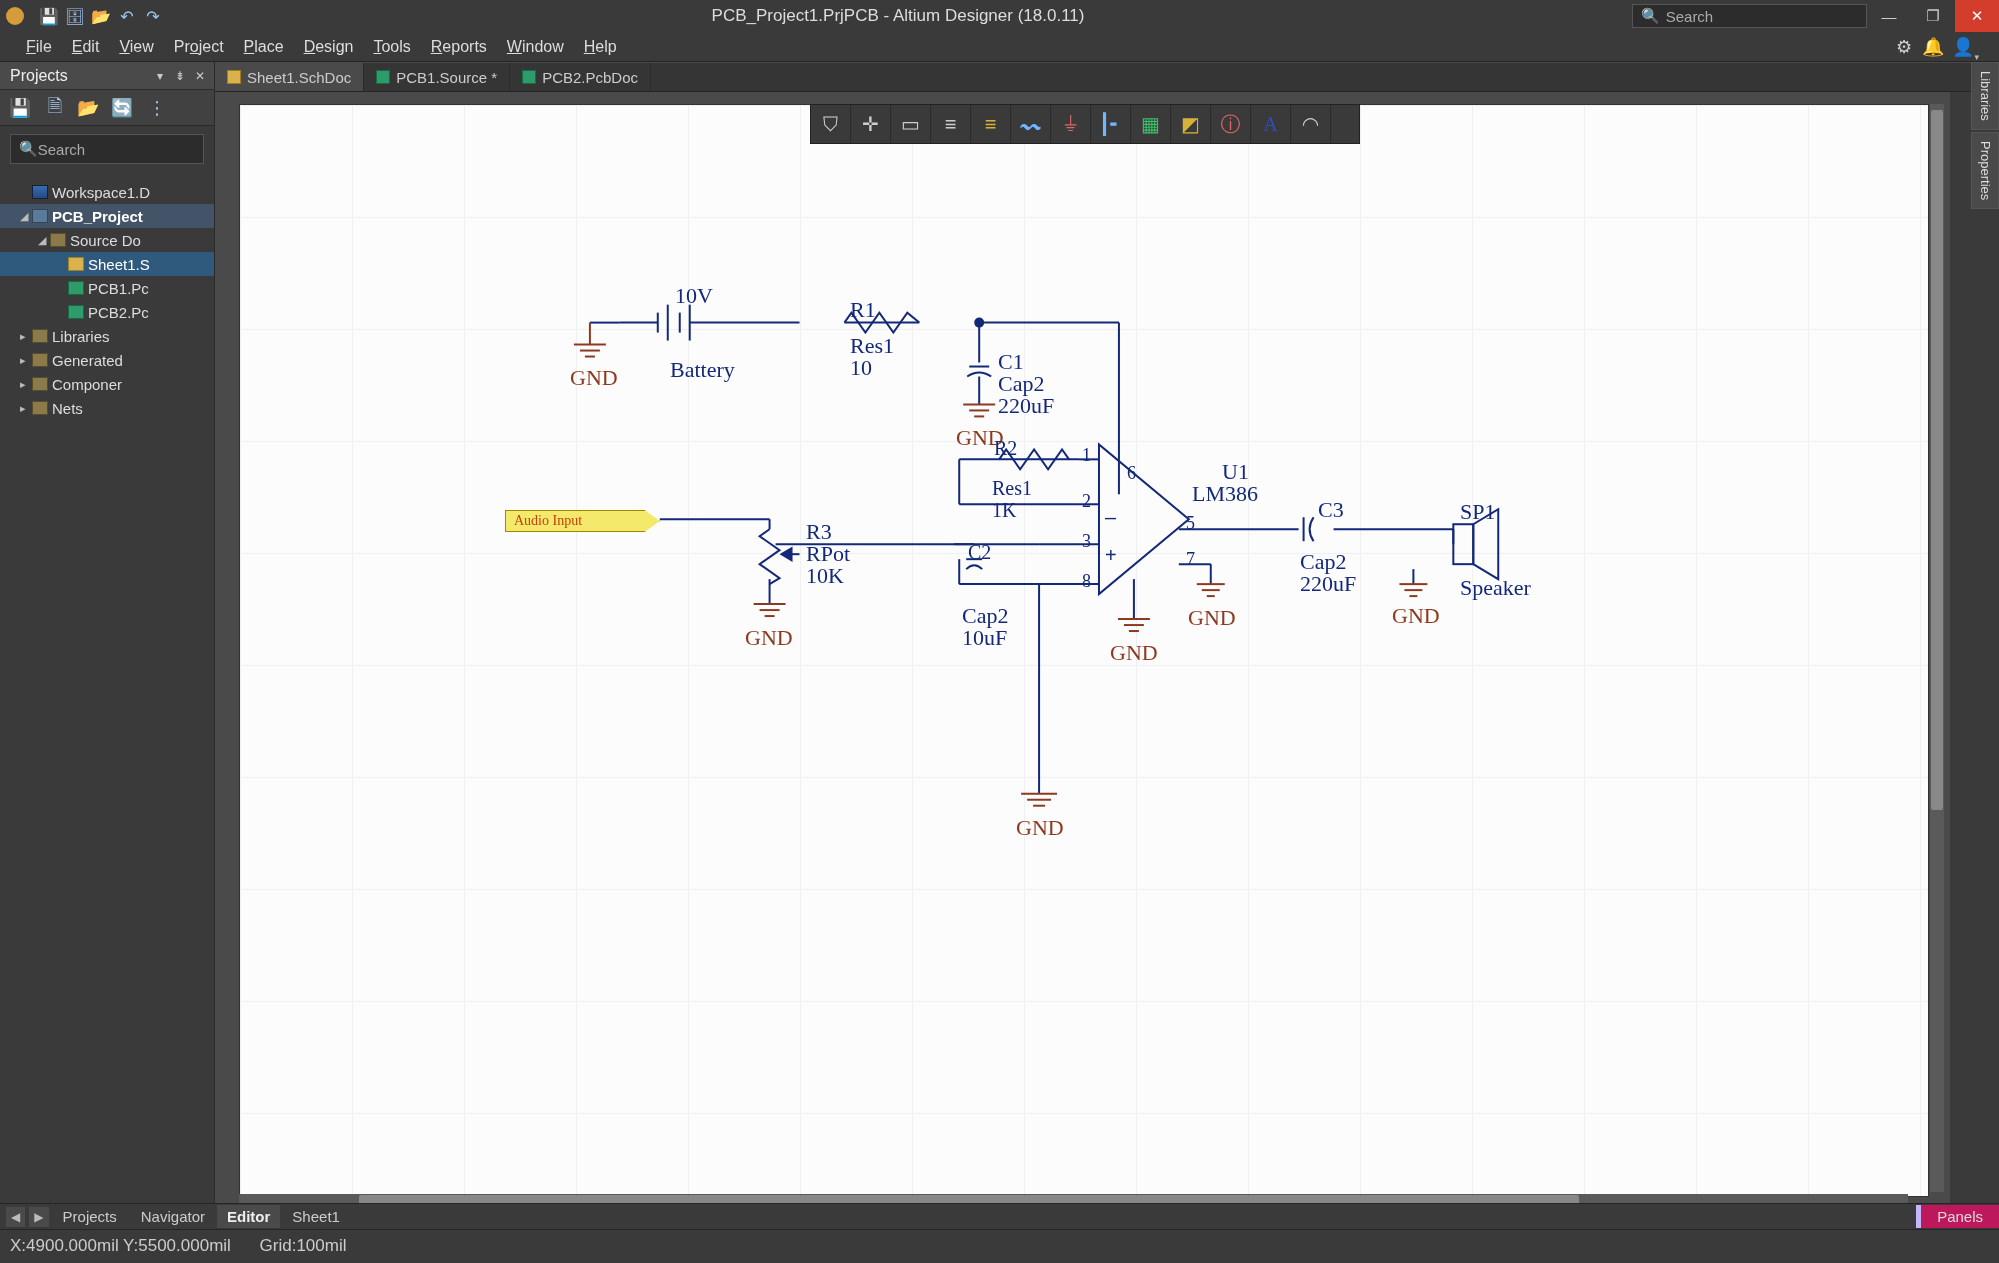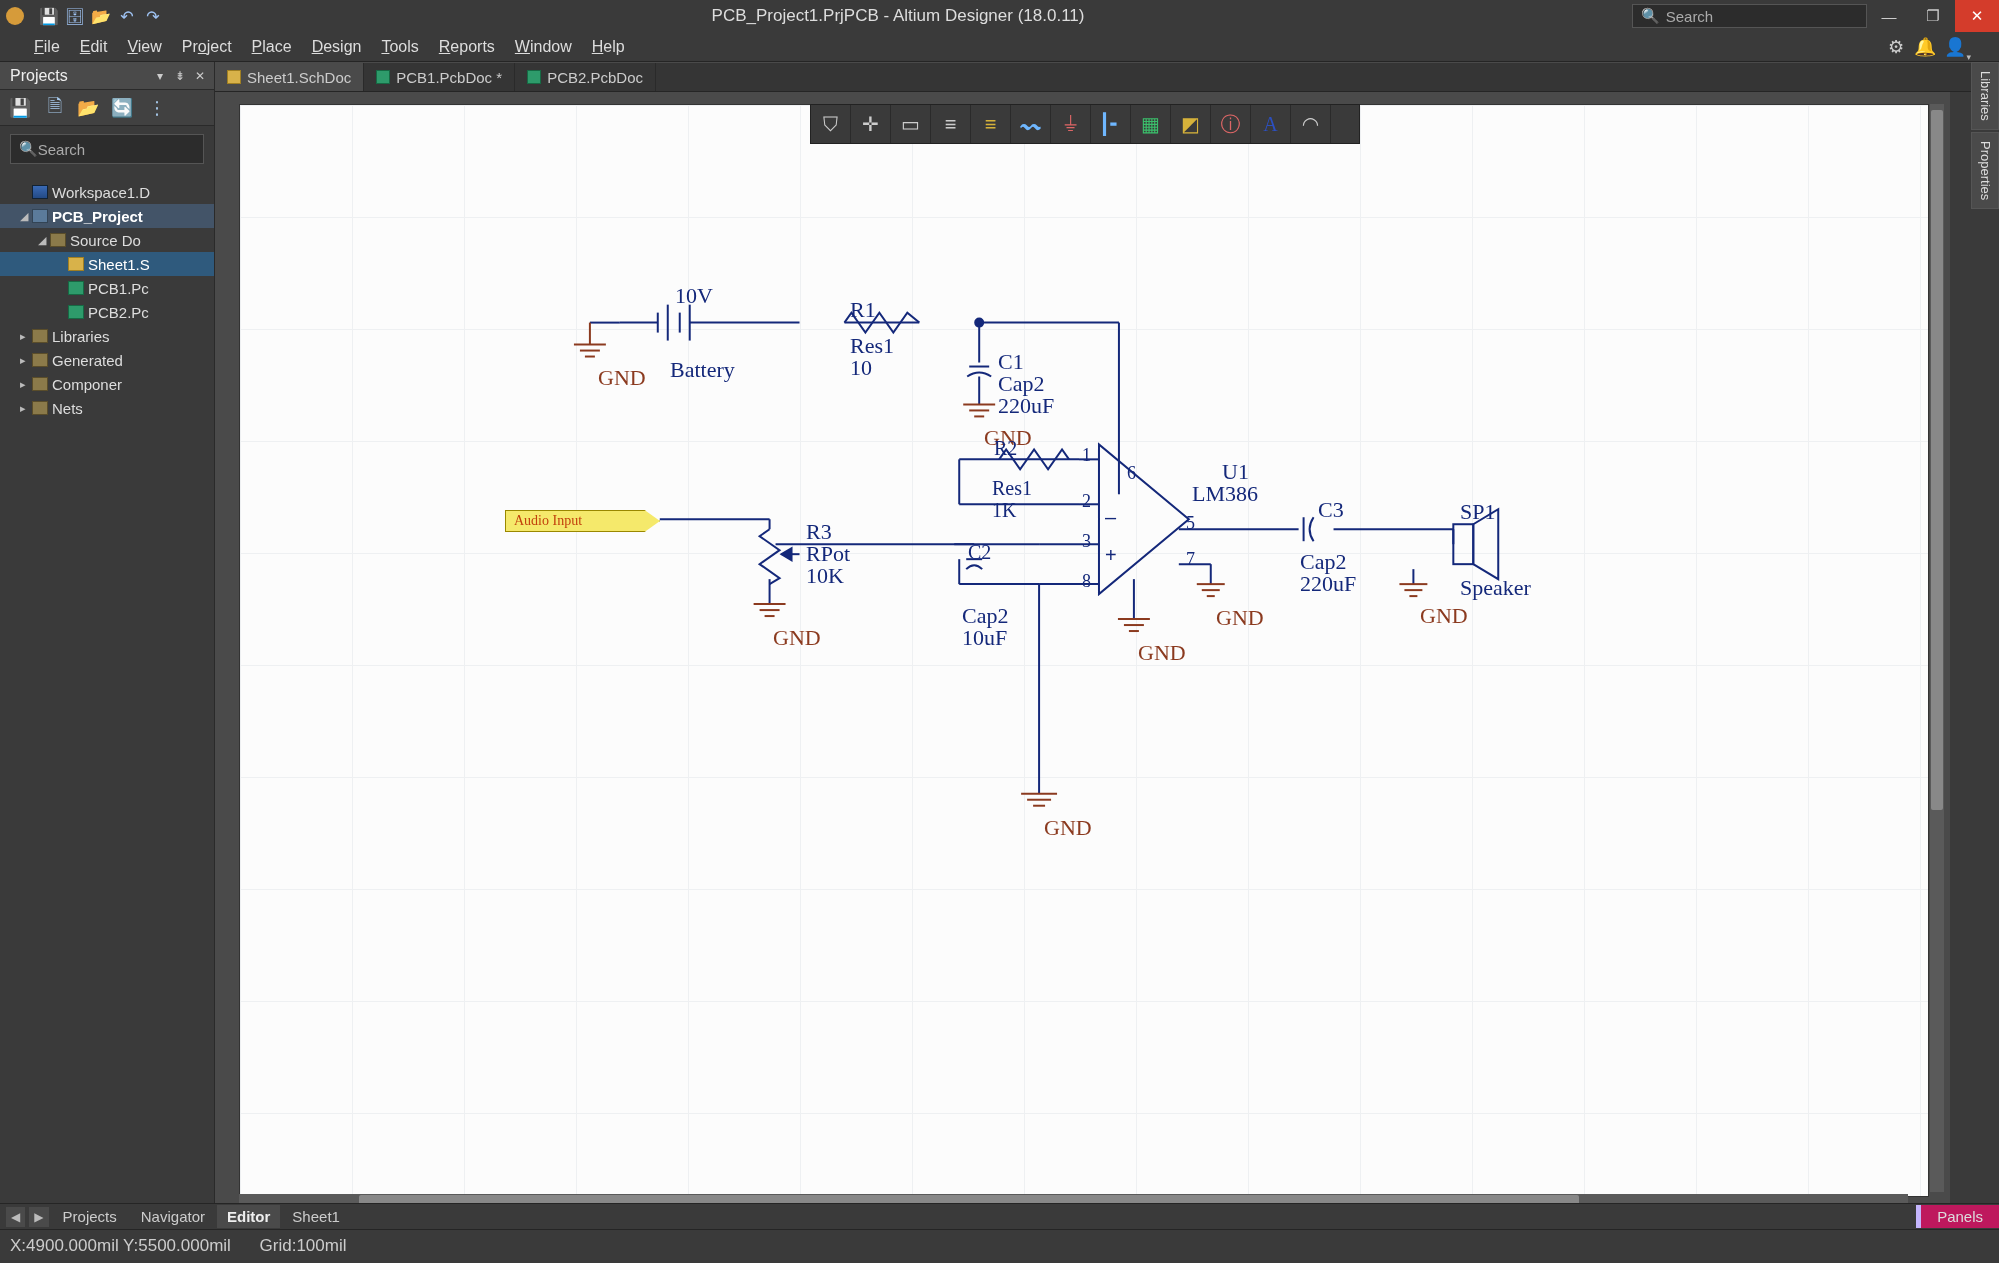--- a/index.html
+++ b/index.html
@@ -10,21 +10,21 @@
   .title-logo { width: 18px; height: 18px; margin: 0 6px; background: #d69b3a; border-radius: 50%; }
   .title-qa { display: flex; gap: 4px; margin-left: 8px; }
   .title-qa .ico { width: 22px; height: 22px; display:flex; align-items:center; justify-content:center; color:#9fc3f3; font-size:16px;}
   .title-text { flex: 1; text-align: center; font-size: 17px; }
   .title-search { width: 235px; height: 24px; background: #2c2c2c; border:1px solid #555; display:flex; align-items:center; padding:0 8px; color:#aaa; font-size:15px;}
   .title-search .mag { margin-right:6px; }
   .win-btn { width:44px; height:32px; display:flex; align-items:center; justify-content:center; color:#ccc; font-size:15px;}
   .win-close { background:#d43c2b; color:#fff; }
 
   
-  .menu-bar { height: 30px; background: #3a3a3a; display:flex; align-items:center; padding:0 24px; color:#ddd; font-size:16px; border-bottom:1px solid #252525;}
+  .menu-bar { height: 30px; background: #3a3a3a; display:flex; align-items:center; padding:0 16px; color:#ddd; font-size:16px; border-bottom:1px solid #252525;}
   .menu-bar .m { padding:0 10px; line-height:30px; }
   .menu-bar .m u { text-decoration: underline; }
   .menu-right { margin-left:auto; display:flex; gap:4px; align-items:center; padding-right:6px;}
   .menu-right .ico { width:26px; height:26px; display:flex; align-items:center; justify-content:center; color:#ccc; font-size:18px; position:relative;}
   .menu-right .caret::after { content:"▾"; font-size:9px; position:absolute; right:-2px; bottom:-2px; color:#bbb;}
 
   
   .doc-tabs { height: 30px; background: #353535; border-top:1px solid #4a4a4a; display:flex; align-items:stretch; color:#ccc; font-size:15px; border-bottom:1px solid #252525;}
   .doc-tab { padding:0 12px; display:flex; align-items:center; gap:6px; border-right:1px solid #2a2a2a; }
   .doc-tab.active { background:#4a4a4a; }
@@ -57,21 +57,21 @@
   .tree .ind2 { padding-left: 38px; }
   .tree .ind3 { padding-left: 56px; }
 
   
   .canvas { position:absolute; left:215px; top:92px; width:1735px; height:1128px; background:#4a4a4a; }
   .sheet { position:absolute; left:24px; top:12px; width:1690px; height:1093px; background:#fcfcfc; border:1px solid #333;
            background-image: linear-gradient(#eef0f2 1px, transparent 1px), linear-gradient(90deg, #eef0f2 1px, transparent 1px);
            background-size: 112px 112px; }
   .sheet svg { position:absolute; left:0; top:0; width:100%; height:100%; }
   .sheet .label { position:absolute; font-family: "Times New Roman", serif; font-size: 22px; color:#14287a; }
-  .sheet .label.brown { color:#8b3a1f;margin-left:28px; }
+  .sheet .label.brown { color:#8b3a1f; }
   .port-label { position:absolute; color:#c2410c; font-family:Liberation Serif, serif; font-size:14px; }
 
   
   .active-bar { position:absolute; left:810px; top:104px; width:550px; height:40px; background:#3a3a3a; border:1px solid #222; display:flex; align-items:center;}
   .active-bar .btn { width:40px; height:38px; display:flex; align-items:center; justify-content:center; color:#ccc; font-size:20px; border-right:1px solid #2a2a2a;}
 
   
   .right-dock { position:absolute; right:0; top:62px; width:28px; height:160px; background:#3a3a3a; display:flex; flex-direction:column;}
   .rd-tab { writing-mode: vertical-rl; color:#ddd; font-size:13px; padding:8px 5px; border:1px solid #555; background:#4a4a4a; margin-bottom:2px;}
 
@@ -143,21 +143,21 @@
   </div>
 </div>
 
 <div class="doc-tabs" style="position:absolute; left:215px; right:28px; top:62px;">
   <div class="doc-tab active">
     <span class="tab-ico sch"></span>
     <span>Sheet1.SchDoc</span>
   </div>
   <div class="doc-tab">
     <span class="tab-ico pcb"></span>
-    <span><span>PCB1.PcbDoc</span> *</span>
+    <span><span>PCB1.Source</span> *</span>
   </div>
   <div class="doc-tab">
     <span class="tab-ico pcb"></span>
     <span>PCB2.PcbDoc</span>
   </div>
 </div>
 
 <div class="left-panel">
   <div class="lp-toolbar">
     <div class="ico">💾</div>

